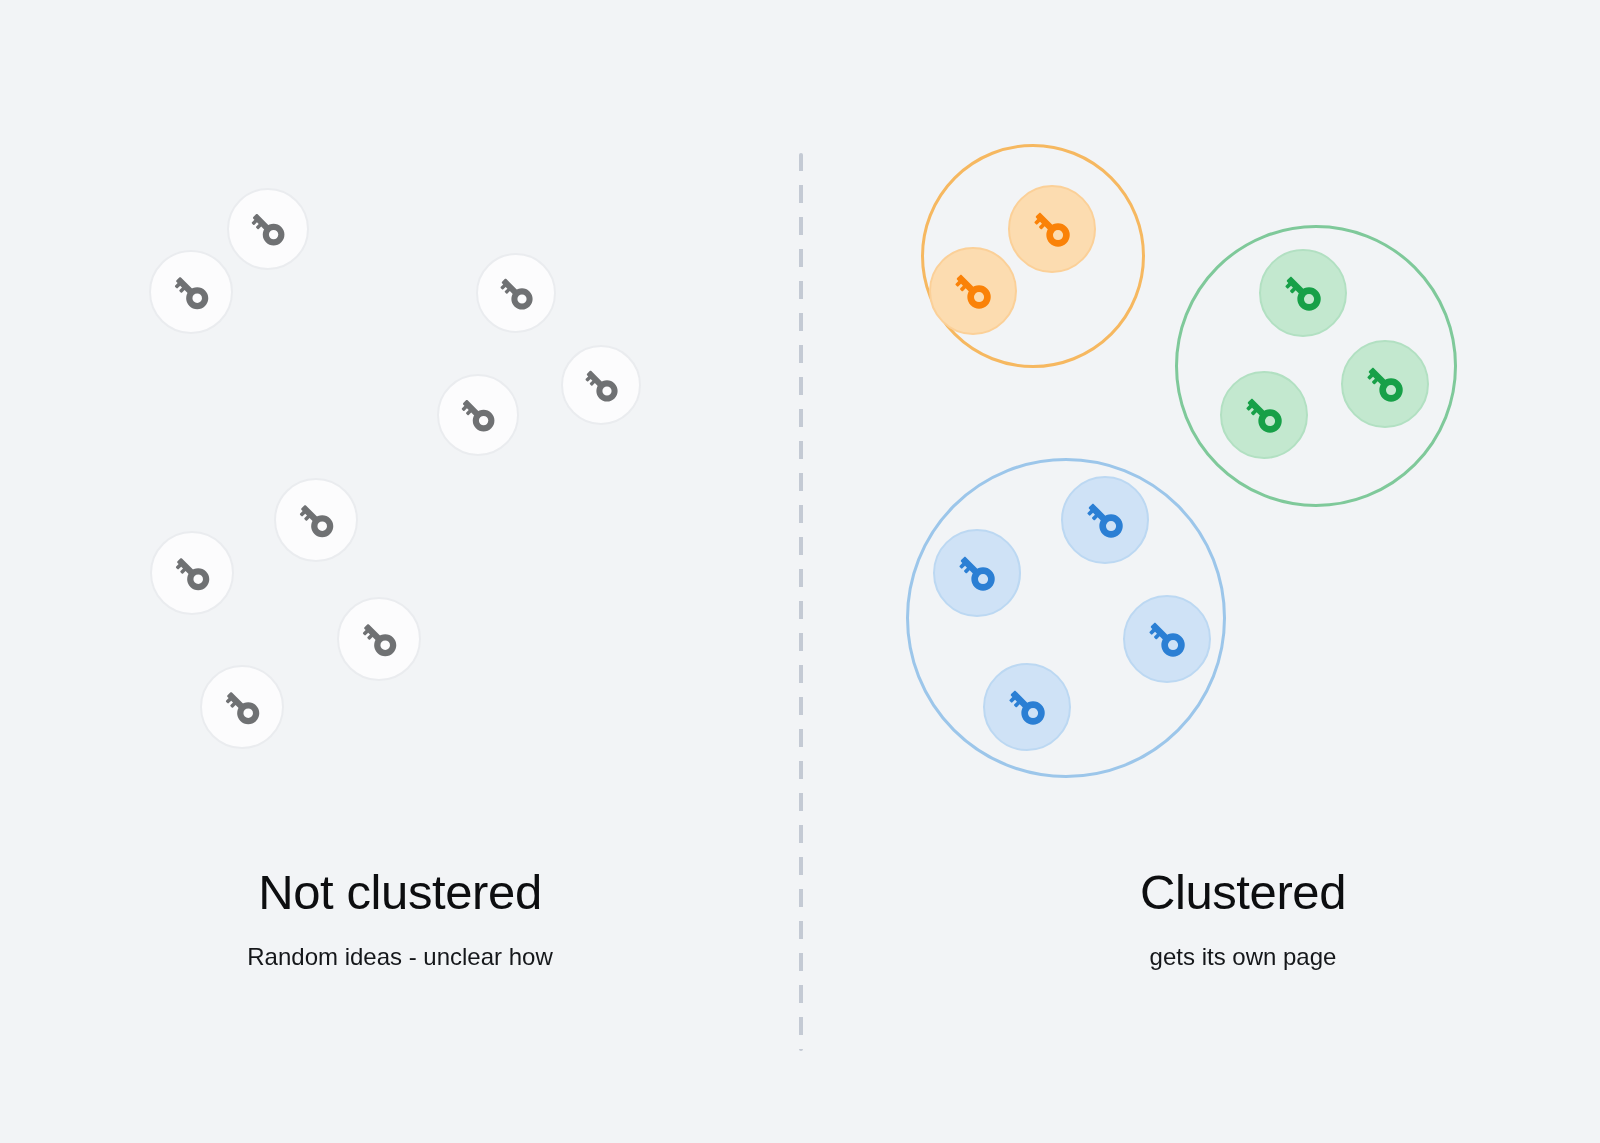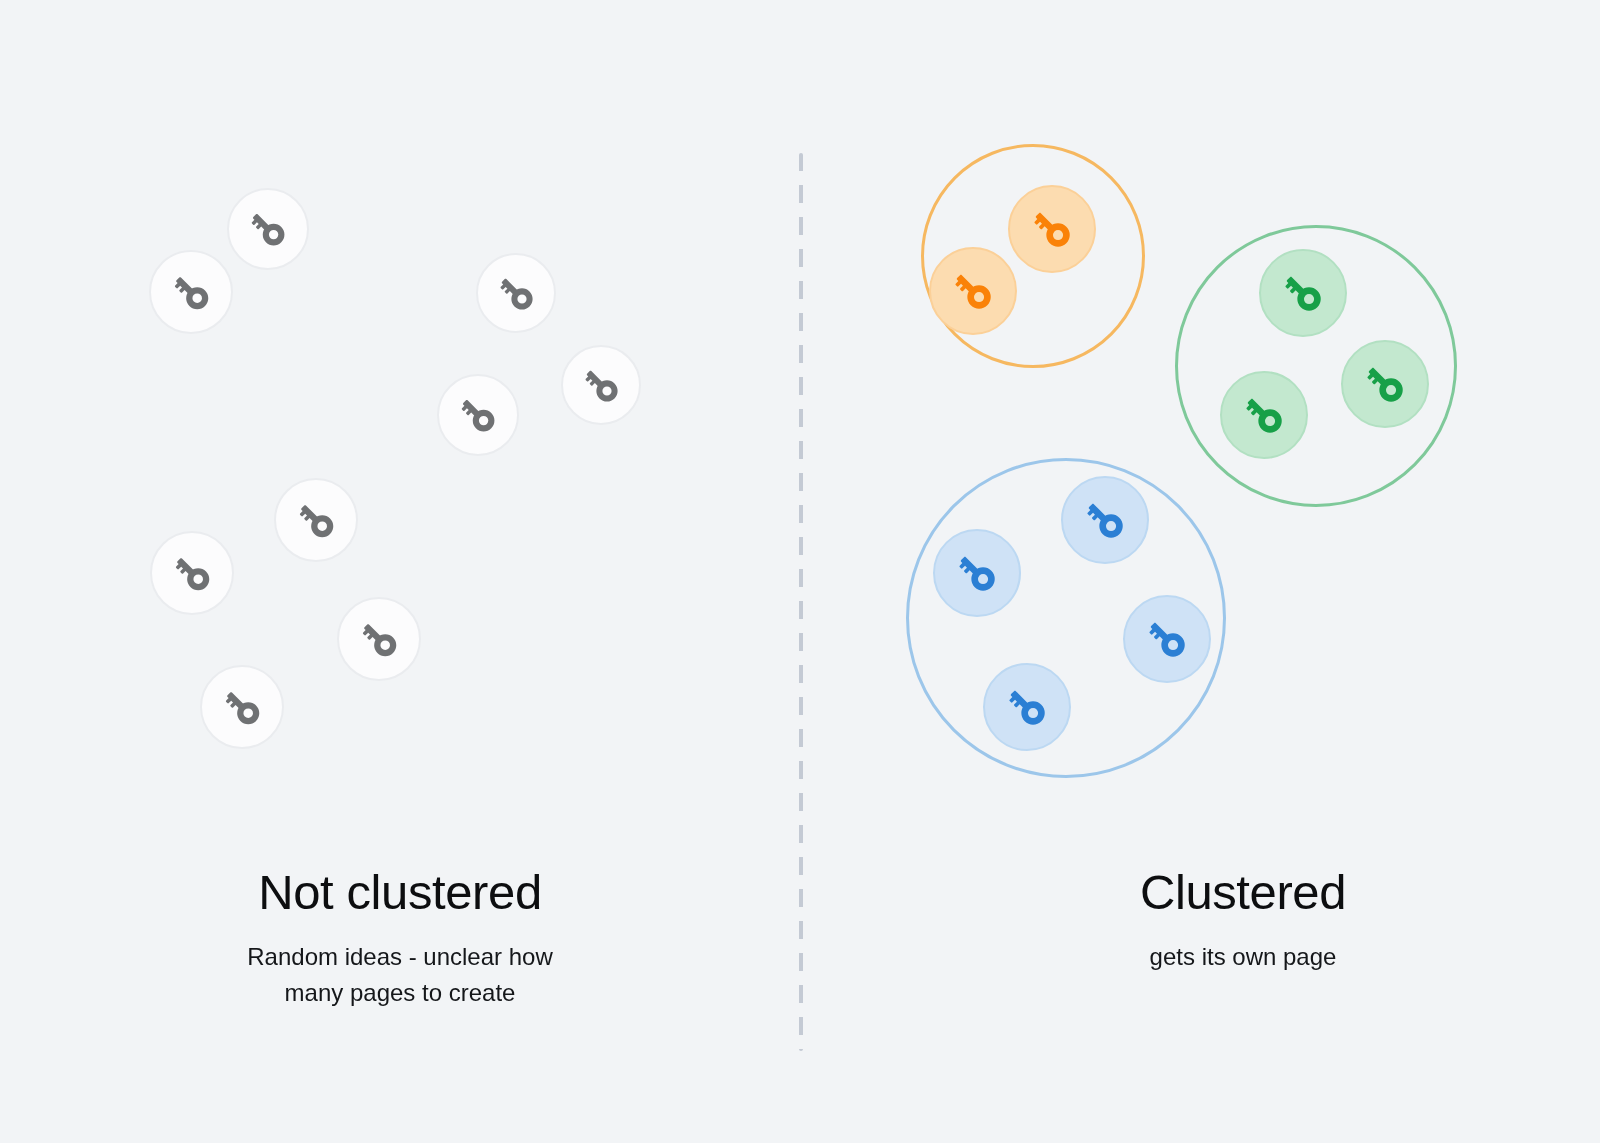--- a/index.html
+++ b/index.html
@@ -296,21 +296,20 @@
             </g>
           </svg>
         </span>
       </div>
     </div>
 
   <div class="caption" id="caption-left">
     <div class="title">Not clustered</div>
     <div class="subtitle">
       <span class="ln">Random ideas - unclear how</span>
-      <span class="ln">many pages to create</span>
     </div>
   </div>
 
   <div class="caption" id="caption-right">
     <div class="title">Clustered</div>
     <div class="subtitle">
       <span class="ln">gets its own page</span>
     </div>
   </div>
 

